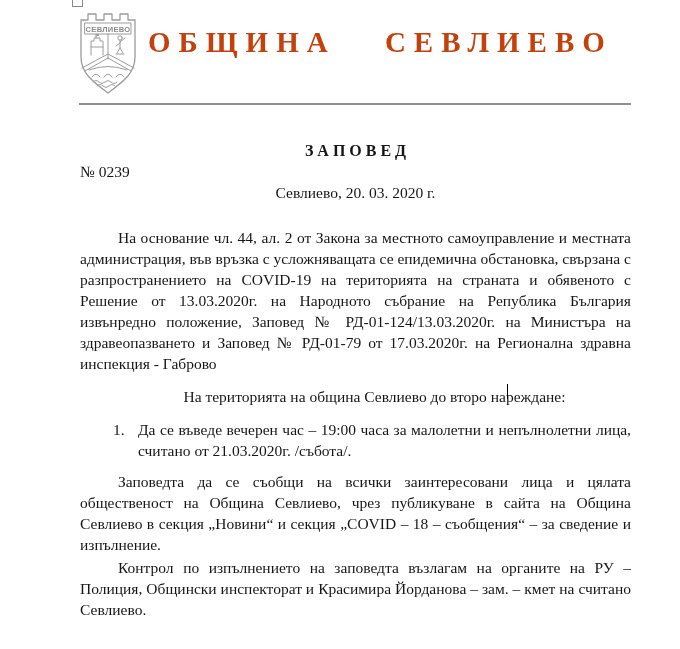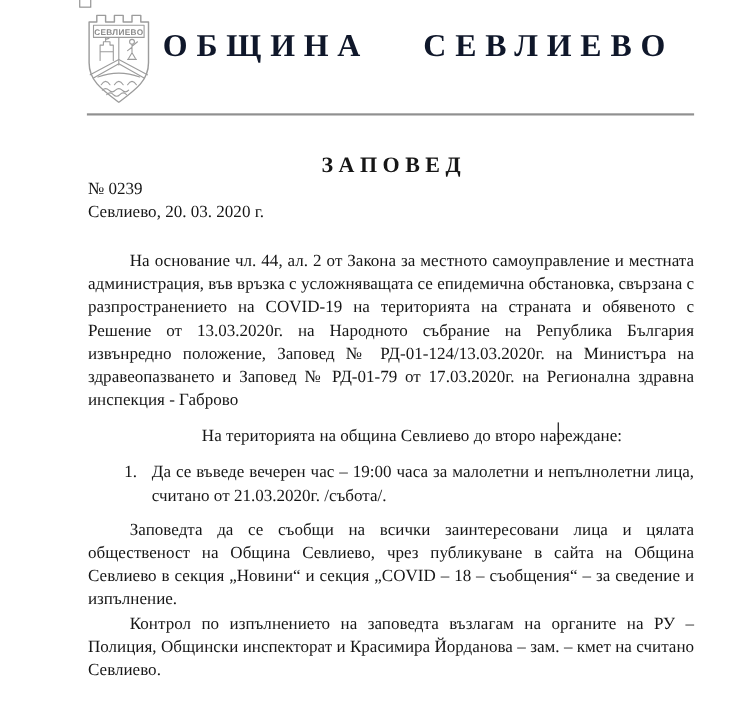--- a/index.html
+++ b/index.html
@@ -16,37 +16,37 @@
     position:absolute;left:72px;top:-2px;
     width:9px;height:7px;
     background:#fff;border:1px solid #8a8a8a;
   }
   
   .emblem{position:absolute;left:76px;top:7px;width:64px;height:92px;}
   .org-name{
     position:absolute;left:148px;top:26px;
     font-size:29px;font-weight:bold;
     letter-spacing:8px;word-spacing:34px;
-    color:#0f172a;white-space:nowrap;
+    color:#c2410c;white-space:nowrap;
   }
   .rule{
     position:absolute;left:79px;top:103px;width:552px;height:0;
     border-top:2px solid #909090;
   }
   
   .content{
     position:absolute;left:80px;top:140px;width:551px;
     font-size:15.5px;line-height:21px;
   }
   .doc-title{
     margin:0;text-align:center;
-    font-size:20px;font-weight:bold;line-height:21px;
+    font-size:16px;font-weight:bold;line-height:21px;
   }
   .doc-number{text-align:left;line-height:21px;}
-  .place-date{text-align:left;line-height:21px;}
+  .place-date{text-align:center;line-height:21px;}
   .para{
     margin:0;text-align:justify;text-indent:38px;
   }
   .preamble{margin-top:24px;}
   .directive-heading{
     margin:15px 0 0 0;text-align:center;
     font-size:16px;font-weight:bold;line-height:21px;
   }
   .scope{margin-top:12px;text-align:center;}
   .order-list{margin:12px 0 0 0;padding:0 0 0 33px;list-style:none;}

